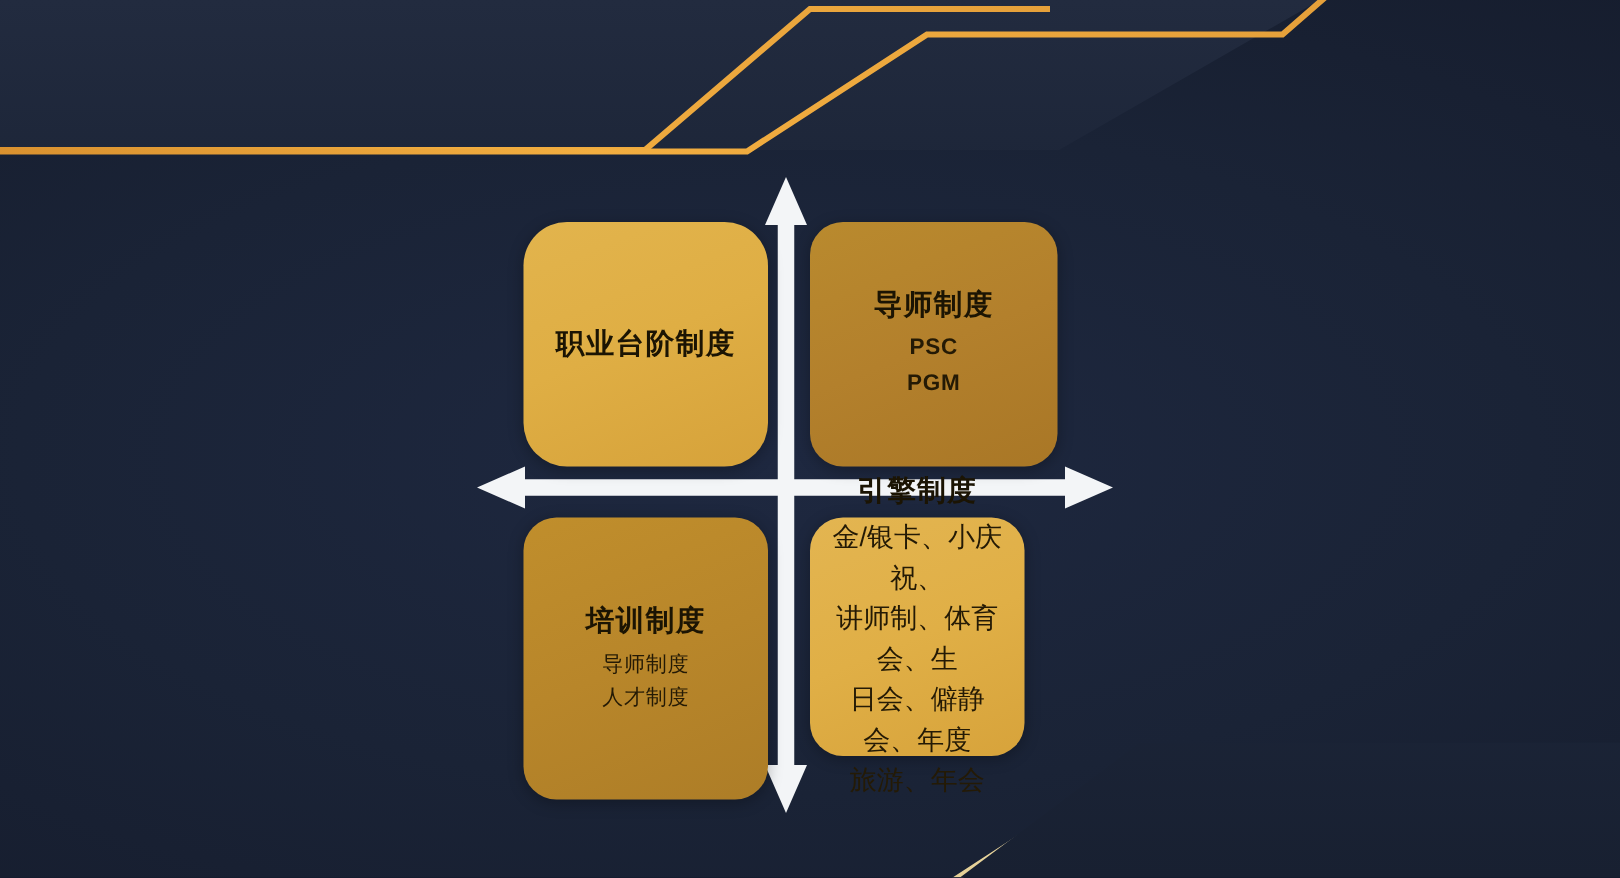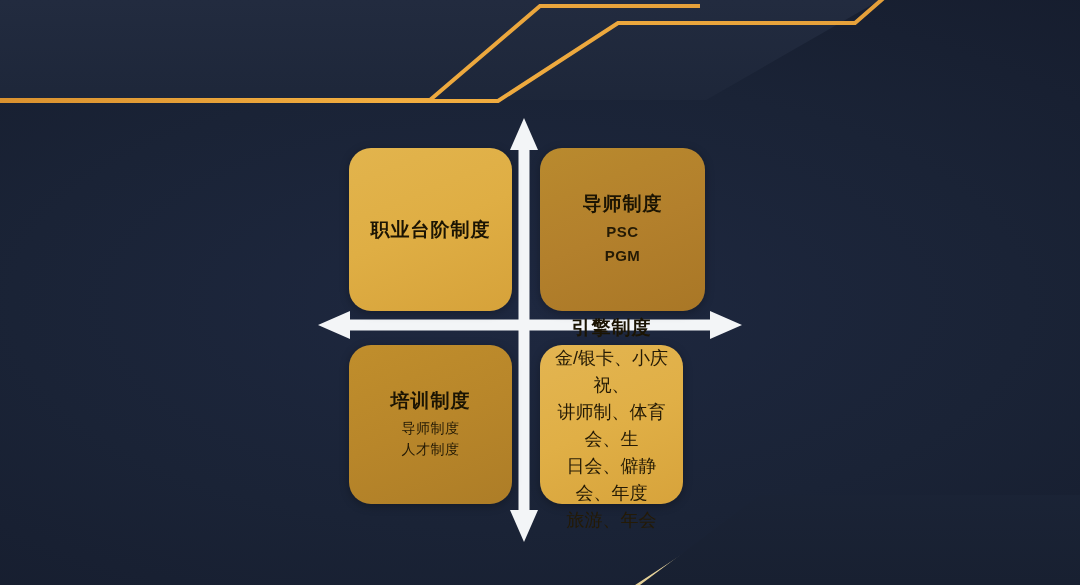--- a/index.html
+++ b/index.html
@@ -113,35 +113,36 @@
     color: #241a05;
     margin-top: 4px;
   }
   .card-body .ln { display: block; }
 
   
   #card-career {
     left: 349px; top: 148px;
     width: 163px; height: 163px;
     background: linear-gradient(158deg, #e2b44d 0%, #dfae44 48%, #d6a23a 100%);
+    border-radius: 29px;
   }
   #card-career .card-body { font-size: 16px; line-height: 1.6; }
 
   
   #card-mentor {
     left: 540px; top: 148px;
     width: 165px; height: 163px;
     background: linear-gradient(158deg, #b98a2e 0%, #b3802c 50%, #a97726 100%);
   }
   #card-mentor .card-body { font-size: 15px; line-height: 1.6; font-weight: bold; }
 
   
   #card-training {
     left: 349px; top: 345px;
-    width: 163px; height: 159px;
+    width: 163px; height: 188px;
     background: linear-gradient(158deg, #c08e2c 0%, #b8862a 50%, #ad7d27 100%);
   }
   #card-training .card-body { font-size: 14px; line-height: 1.55; }
 
   
   #card-engine {
     left: 540px; top: 345px;
     width: 143px; height: 159px;
     background: linear-gradient(158deg, #e3b551 0%, #e0af46 50%, #d7a33b 100%);
   }

